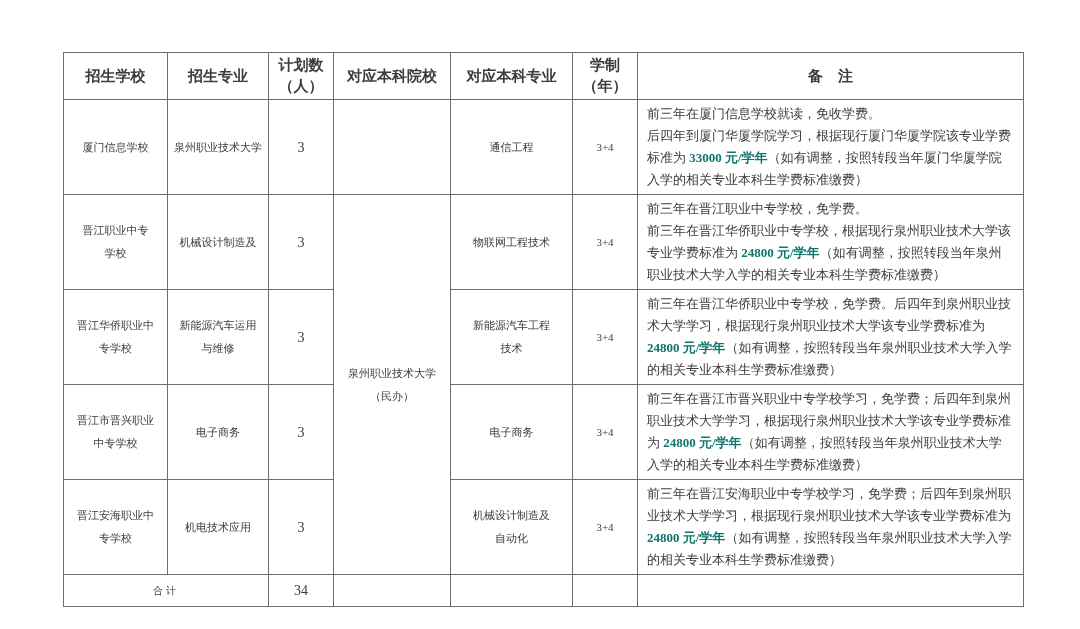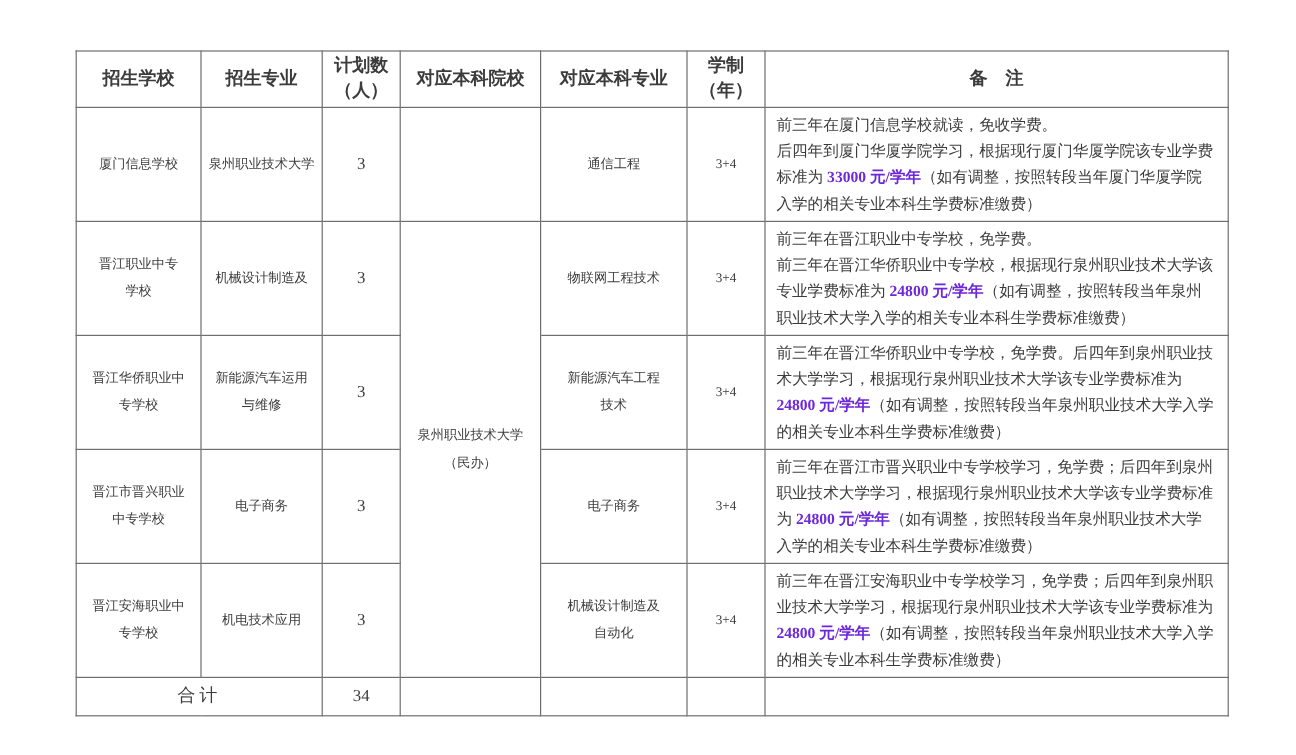--- a/index.html
+++ b/index.html
@@ -8,21 +8,21 @@
     width: 1080px;
     height: 629px;
     background: #ffffff;
     font-family: "Liberation Serif", "DejaVu Serif", serif;
     color: #3c3c3c;
     overflow: hidden;
   }
   table.enroll {
     position: absolute;
     left: 63px;
-    top: 42px;
+    top: 52px;
     width: 960px;
     border-collapse: collapse;
     table-layout: fixed;
   }
   .enroll th, .enroll td {
     border: 1px solid #6e6e6e;
     text-align: center;
     vertical-align: middle;
     white-space: pre-line;
     padding: 2px 2px;
@@ -36,30 +36,30 @@
     line-height: 21px;
     padding: 2px 2px;
   }
   .enroll td.remark {
     text-align: left;
     white-space: normal;
     font-size: 13px;
     line-height: 22px;
     padding: 3px 9px;
   }
-  .enroll td.remark b { color: #6d28d9; }
+  .enroll td.remark b { color: #0f766e; }
   .r1:empty { display: none; }
   tr.hdr   { height: 46px; }
   tr.row1  { height: 92px; }
   tr.row2  { height: 88px; }
   tr.row3  { height: 90px; }
   tr.row4  { height: 90px; }
   tr.row5  { height: 85px; }
   tr.total { height: 32px; }
-  td.total-label { letter-spacing: 3px; font-size: 15px; }
+  td.total-label { letter-spacing: 3px; font-size: 10px; }
   td.plan-num { font-size: 14px; }
 </style>
 </head>
 <body>
 
 <table class="enroll">
   <colgroup>
     <col style="width:104px">
     <col style="width:101px">
     <col style="width:65px">

